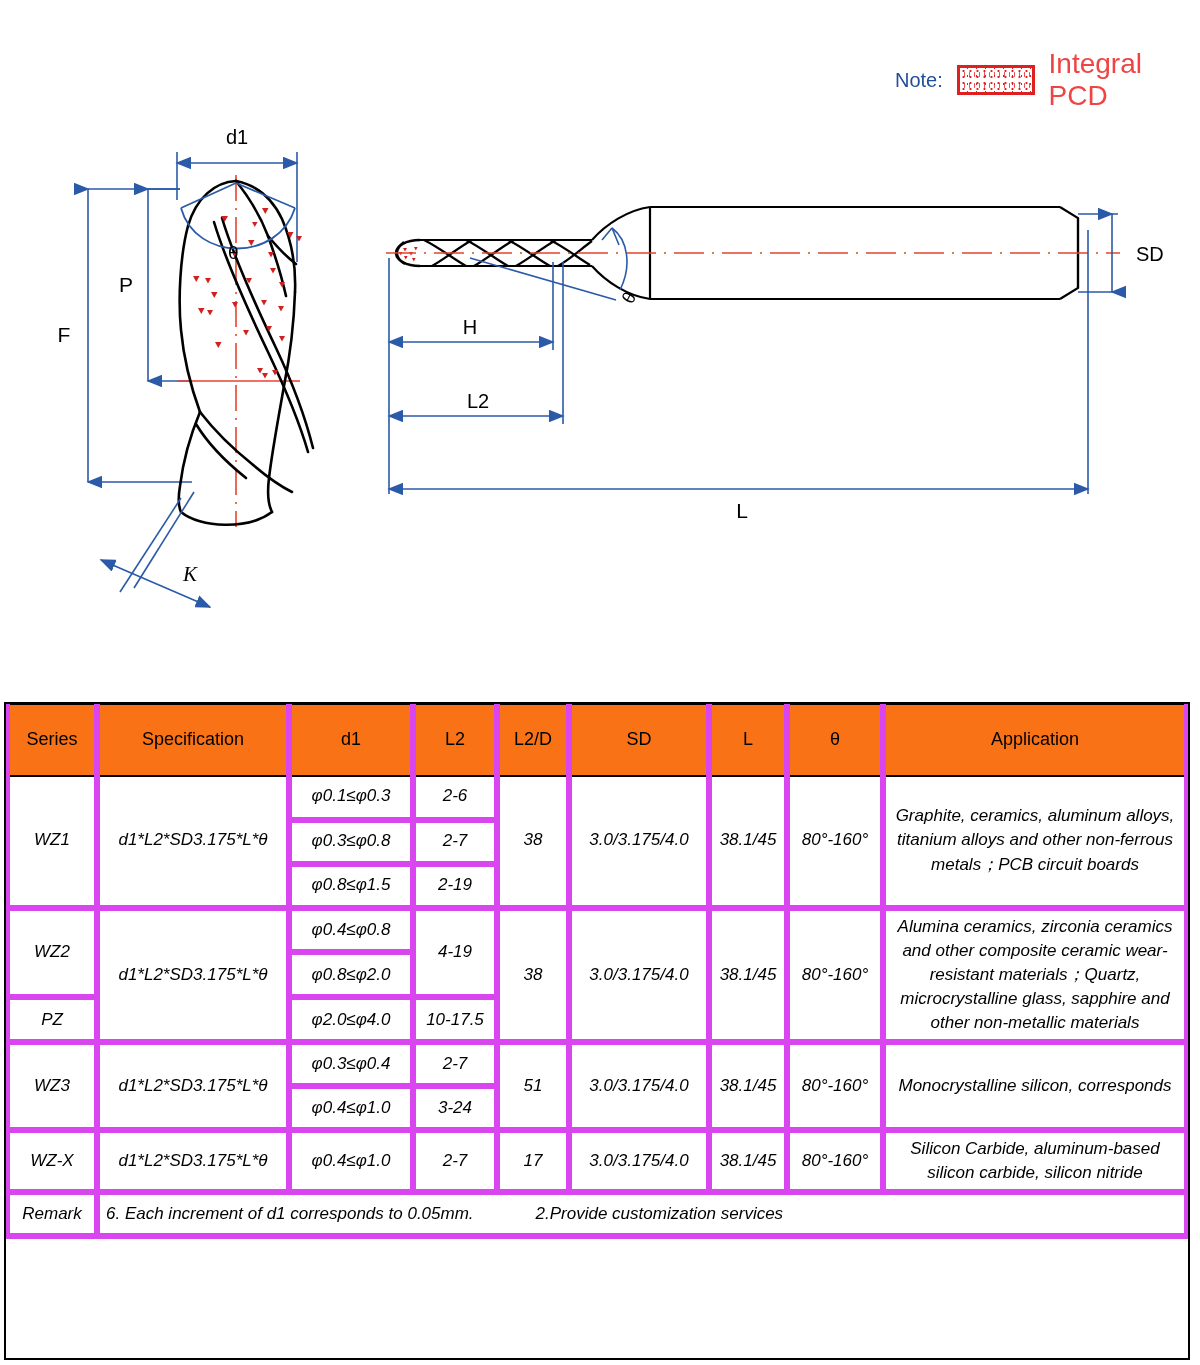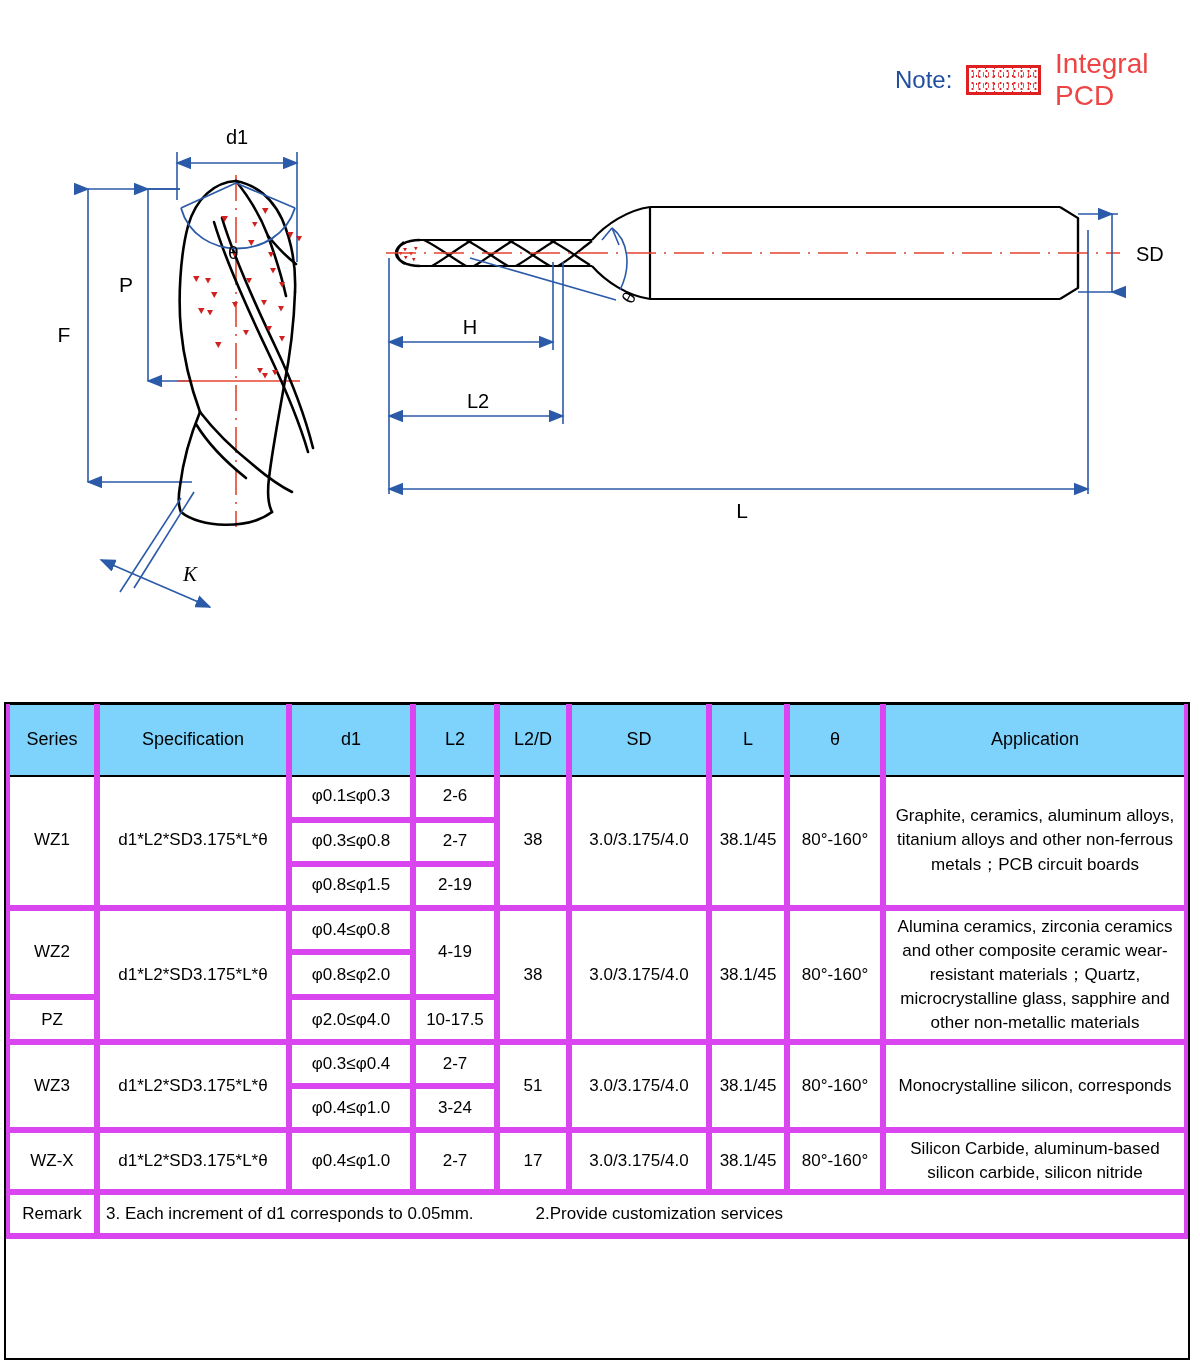--- a/index.html
+++ b/index.html
@@ -19,21 +19,21 @@
   
   .note-bar {
     position: absolute;
     top: 48px; left: 895px;
     display: flex;
     align-items: center;
     gap: 14px;
   }
   .note-label {
     color: #1f4e9c;
-    font-size: 24px;
+    font-size: 20px;
   }
   .note-swatch {
     width: 82px; height: 30px;
     border: 3px solid #e02020;
     background-color: #ffffff;
     background-image:
       radial-gradient(#e02020 1.1px, transparent 1.2px),
       radial-gradient(#e02020 1.0px, transparent 1.1px),
       radial-gradient(#f05050 0.9px, transparent 1.0px);
     background-size: 7px 6px, 9px 8px, 5px 11px;
@@ -67,27 +67,27 @@
   }
   table.spec td, table.spec th {
     border: 6px solid #d946ef;
     padding: 4px 6px;
     text-align: center;
     vertical-align: middle;
     font-weight: normal;
     line-height: 1.42;
   }
   table.spec thead th {
-    background: #7dd3fc;
+    background: #f97316;
     height: 72px;
     font-size: 18px;
     border-top: 3px solid #000;
     border-bottom: 1px solid #3a3a3a;
   }
-  table.spec tbody tr td { height: 44px; }
+  table.spec tbody tr td { height: 44px; font-style: italic; }
   .app-cell {
     text-align: left;
     padding-left: 14px;
     padding-right: 12px;
     line-height: 1.55;
     margin-top: 24px;
   }
   .thick-top { border-top: 2px solid #000 !important; }
   .remark-label { height: 72px; margin-top: 31px; }
   .remark-body { text-align: left; padding-left: 14px; }
@@ -385,21 +385,21 @@
           <td class="thick-top">3.0/3.175/4.0</td>
           <td class="thick-top">38.1/45</td>
           <td class="thick-top">80°-160°</td>
           <td class="app-cell thick-top">Silicon Carbide, aluminum-based silicon carbide, silicon nitride</td>
         </tr>
 
         <tr>
           <td class="remark-label thick-top">Remark</td>
           <td class="remark-body thick-top" colspan="8">
             <div class="remark-inner">
-              <span>3. Each increment of d1 corresponds to 0.05mm.</span>
+              <span>6. Each increment of d1 corresponds to 0.05mm.</span>
               <span>2.Provide customization services</span>
             </div>
           </td>
         </tr>
 
       </tbody>
     </table>
   </div>
 
   <div class="outer-frame"></div>

